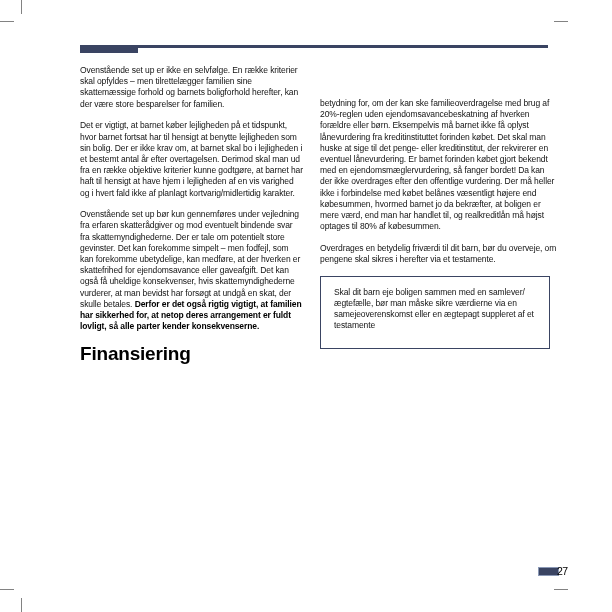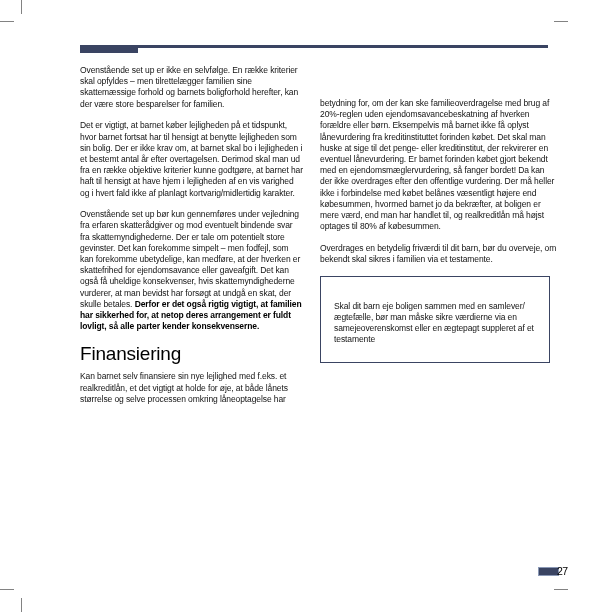--- a/index.html
+++ b/index.html
@@ -62,29 +62,29 @@
     letter-spacing: -0.1px;
     color: #131313;
     text-align: left;
   }
   .col p strong { font-weight: bold; color: #000; margin-top: 48px; }
 
   h1.section-heading {
     margin: 11px 0 7px 0;
     font-size: 19px;
     line-height: 21px;
-    font-weight: normal;
+    font-weight: bold;
     color: #000000;
     letter-spacing: -0.2px;
   }
 
   .info-box {
     margin-top: 7px;
     border: 1.5px solid #3a4462;
-    padding: 24px 14px 16px 13px;
+    padding: 10px 14px 16px 13px;
     box-sizing: border-box;
     width: 230px;
   }
   .info-box p { margin: 0; }
 
   
   .footer-bar {
     position: absolute;
     height: 9px;
     background: #3a4462;
@@ -119,26 +119,25 @@
   <div class="crop v br-v"></div>
 
   <div class="rule-thick"></div>
   <div class="rule-thin"></div>
 
   <div class="col col-left">
     <p>Ovenstående set up er ikke en selvfølge. En række kriterier skal opfyldes – men tilrettelægger familien sine skattemæssige forhold og barnets boligforhold herefter, kan der være store besparelser for familien.</p>
     <p>Det er vigtigt, at barnet køber lejligheden på et tidspunkt, hvor barnet fortsat har til hensigt at benytte lejligheden som sin bolig. Der er ikke krav om, at barnet skal bo i lejligheden i et bestemt antal år efter overtagelsen. Derimod skal man ud fra en række objektive kriterier kunne godtgøre, at barnet har haft til hensigt at have hjem i lejligheden af en vis varighed og i hvert fald ikke af planlagt kortvarig/midlertidig karakter.</p>
     <p><span>Ovenstående set up bør kun gennemføres under vejledning fra erfaren skatterådgiver og mod eventuelt bindende svar fra skattemyndighederne. Der er tale om potentielt store gevinster. Det kan forekomme simpelt – men fodfejl, som kan forekomme ubetydelige, kan medføre, at der hverken er skattefrihed for ejendomsavance eller gaveafgift. Det kan også få uheldige konsekvenser, hvis skattemyndighederne vurderer, at man bevidst har forsøgt at undgå en skat, der skulle betales.</span> <strong>Derfor er det også rigtig vigtigt, at familien har sikkerhed for, at netop deres arrangement er fuldt lovligt, så alle parter kender konsekvenserne.</strong></p>
     <h1 class="section-heading">Finansiering</h1>
-    <p>Kan barnet selv finansiere sin nye lejlighed med f.eks. et realkreditlån, et det vigtigt at holde for øje, at både lånets størrelse og selve processen omkring låneoptagelse har</p>
   </div>
 
   <div class="col col-right">
     <p>betydning for, om der kan ske familieoverdragelse med brug af 20%-reglen uden ejendomsavancebeskatning af hverken forældre eller børn. Eksempelvis må barnet ikke få oplyst lånevurdering fra kreditinstituttet forinden købet. Det skal man huske at sige til det penge- eller kreditinstitut, der rekvirerer en eventuel lånevurdering. Er barnet forinden købet gjort bekendt med en ejendomsmæglervurdering, så fanger bordet! Da kan der ikke overdrages efter den offentlige vurdering. Der må heller ikke i forbindelse med købet belånes væsentligt højere end købesummen, hvormed barnet jo da bekræfter, at boligen er mere værd, end man har handlet til, og realkreditlån må højst optages til 80% af købesummen.</p>
-    <p>Overdrages en betydelig friværdi til dit barn, bør du overveje, om bekendt skal sikres i familien via et testamente.</p>
+    <p>Overdrages en betydelig friværdi til dit barn, bør du overveje, om pengene skal sikres i herefter via et testamente.</p>
     <div class="info-box">
       <p>Skal dit barn eje boligen sammen med en samlever/ægtefælle, bør man måske sikre værdierne via en samejeoverenskomst eller en ægtepagt suppleret af et testamente</p>
     </div>
   </div>
 
   <div class="footer-bar left"></div>
   <span class="page-number">27</span>
   <div class="footer-bar right"></div>
 
 </div>

